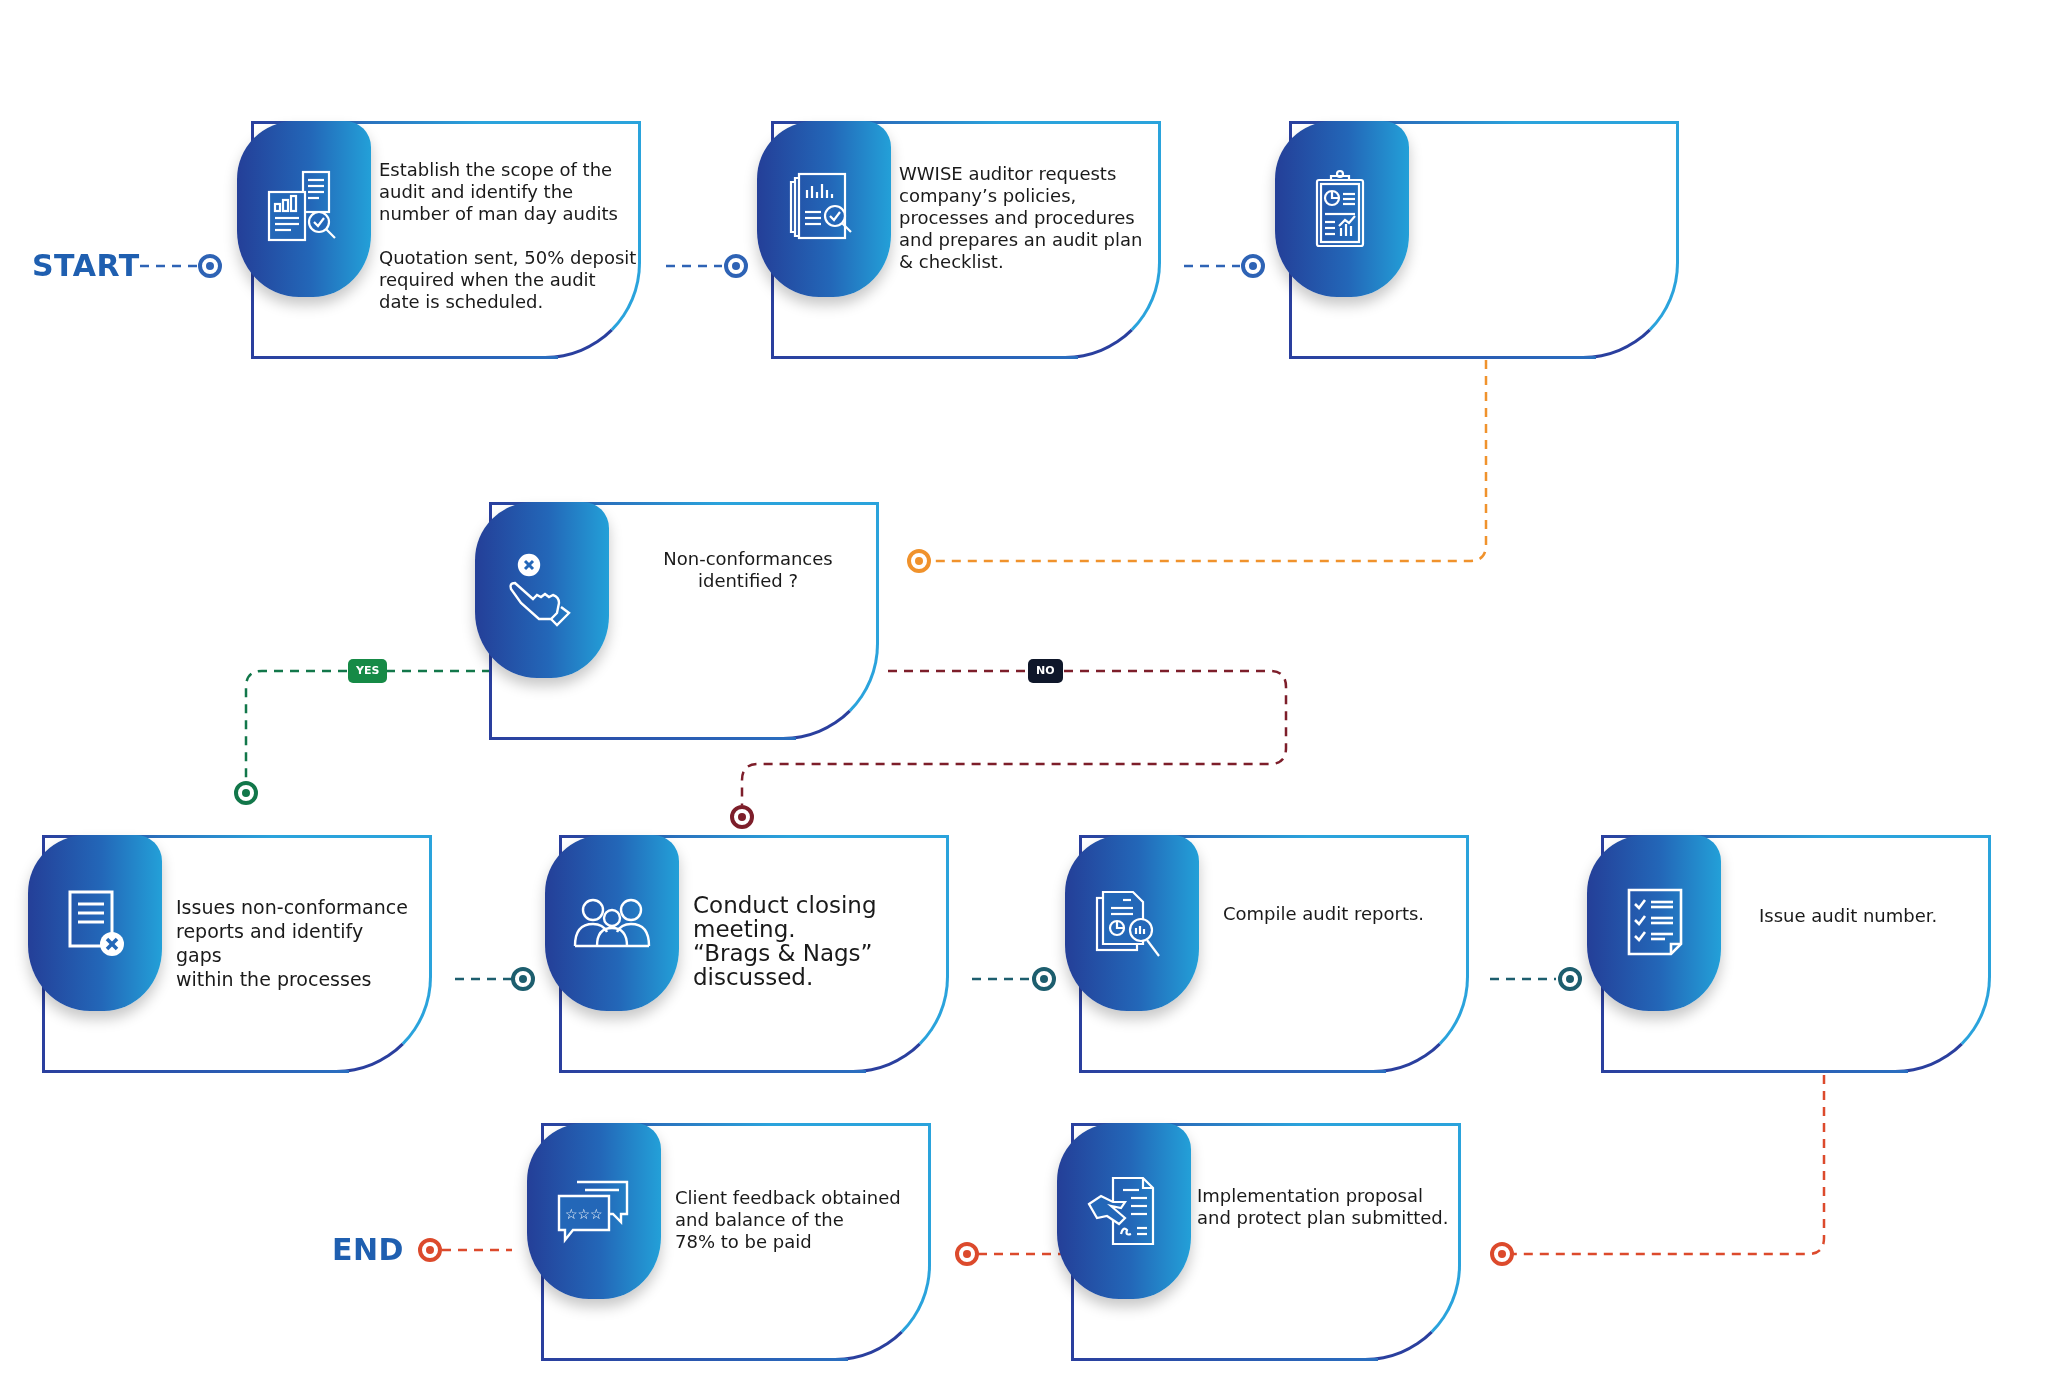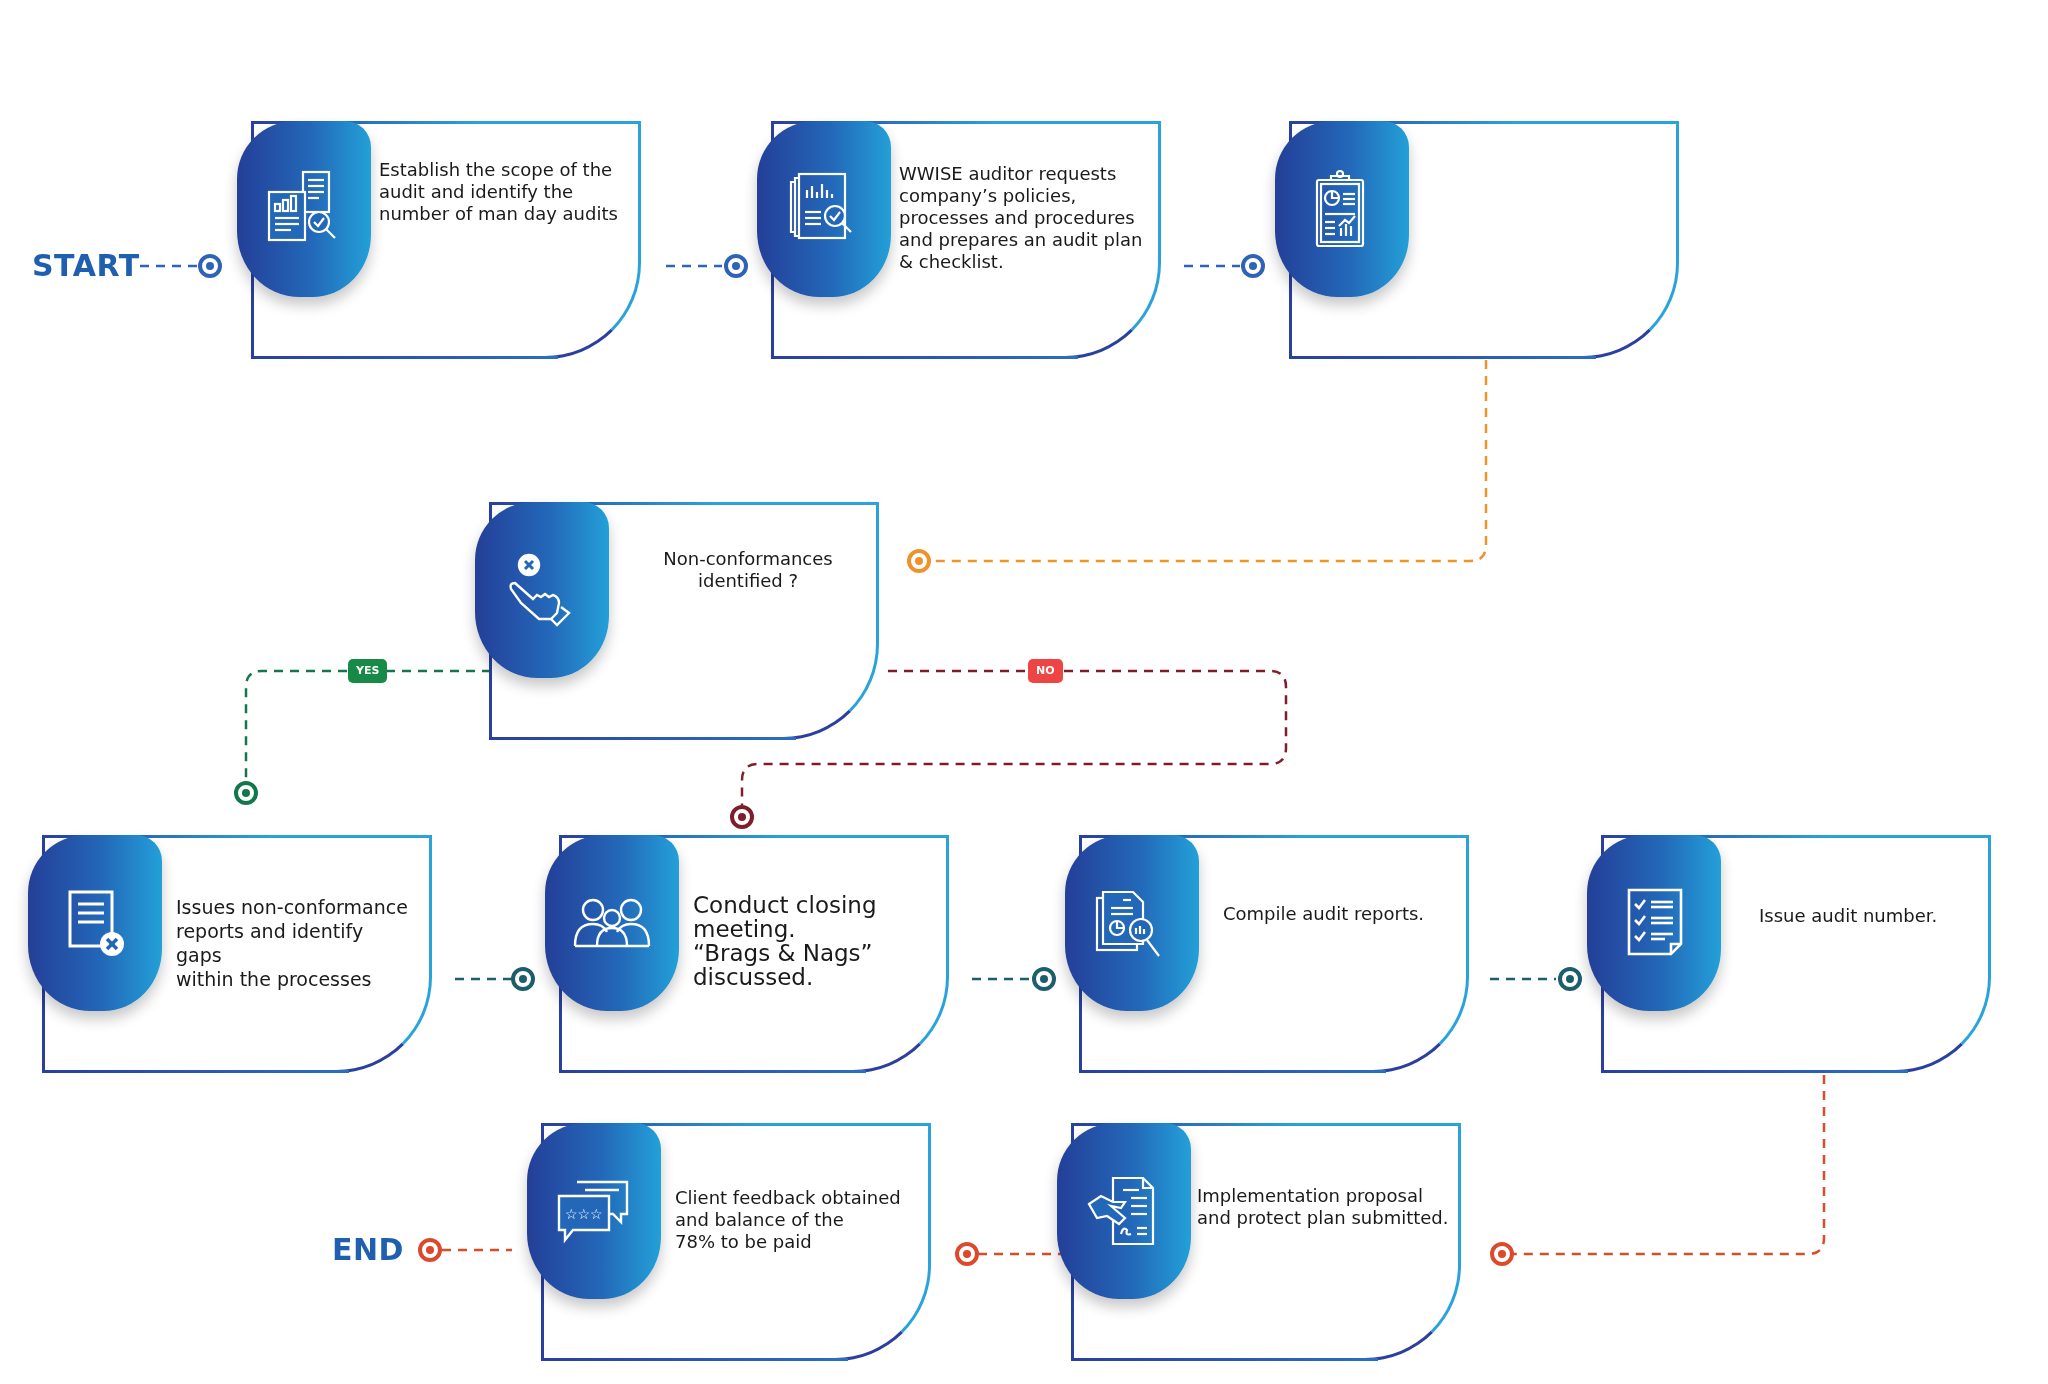--- a/index.html
+++ b/index.html
@@ -146,21 +146,21 @@
         <circle cx="430" cy="1250" r="10" stroke="#dc4a2c"></circle>
         <circle cx="430" cy="1250" r="4" fill="#dc4a2c" stroke="none"></circle>
       </g>
   </g>
 </svg>
 
 <div class="terminal" style="left:32px; top:248px;">START</div>
 <div class="terminal" style="left:332px; top:1232px;">END</div>
 
 <div class="badge" style="left:348px; top:659px; background:#168a46;">YES</div>
-<div class="badge" style="left:1028px; top:659px; background:#ef4444;">NO</div>
+<div class="badge" style="left:1028px; top:659px; background:#0f172a;">NO</div>
 
 <div class="card" style="left:237px; top:121px;">
   <div class="card-frame"></div>
   <div class="blob">
     <svg viewBox="0 0 86 86" fill="none" stroke="#fff" stroke-width="2.2">
       <rect x="42" y="6" width="26" height="40"></rect>
         <line x1="47" y1="14" x2="63" y2="14"></line>
         <line x1="47" y1="20" x2="63" y2="20"></line>
         <line x1="47" y1="26" x2="63" y2="26"></line>
         <line x1="47" y1="32" x2="58" y2="32"></line>
@@ -172,20 +172,23 @@
         <line x1="14" y1="58" x2="38" y2="58"></line>
         <line x1="14" y1="64" x2="30" y2="64"></line>
       <circle cx="58" cy="56" r="10" fill="#2367b8"></circle>
         <polyline points="53,56 57,60 63,52"></polyline>
         <line x1="65" y1="63" x2="74" y2="72"></line>
     </svg>
   </div>
   <div class="card-text" style="left:142px; top:38px; width:262px;">Establish the scope of the
 audit and identify the
 number of man day audits</div>
+  <div class="card-text" style="left:142px; top:126px; width:262px;">Quotation sent, 50% deposit
+required when the audit
+date is scheduled.</div>
 </div>
 
 <div class="card" style="left:757px; top:121px;">
   <div class="card-frame"></div>
   <div class="blob">
     <svg viewBox="0 0 86 86" fill="none" stroke="#fff" stroke-width="2.2">
       <path d="M14 16 L10 16 L10 66 L14 66"></path>
         <path d="M18 12 L14 12 L14 70 L18 70"></path>
       <rect x="18" y="8" width="46" height="64"></rect>
       <line x1="26" y1="32" x2="26" y2="24"></line>

